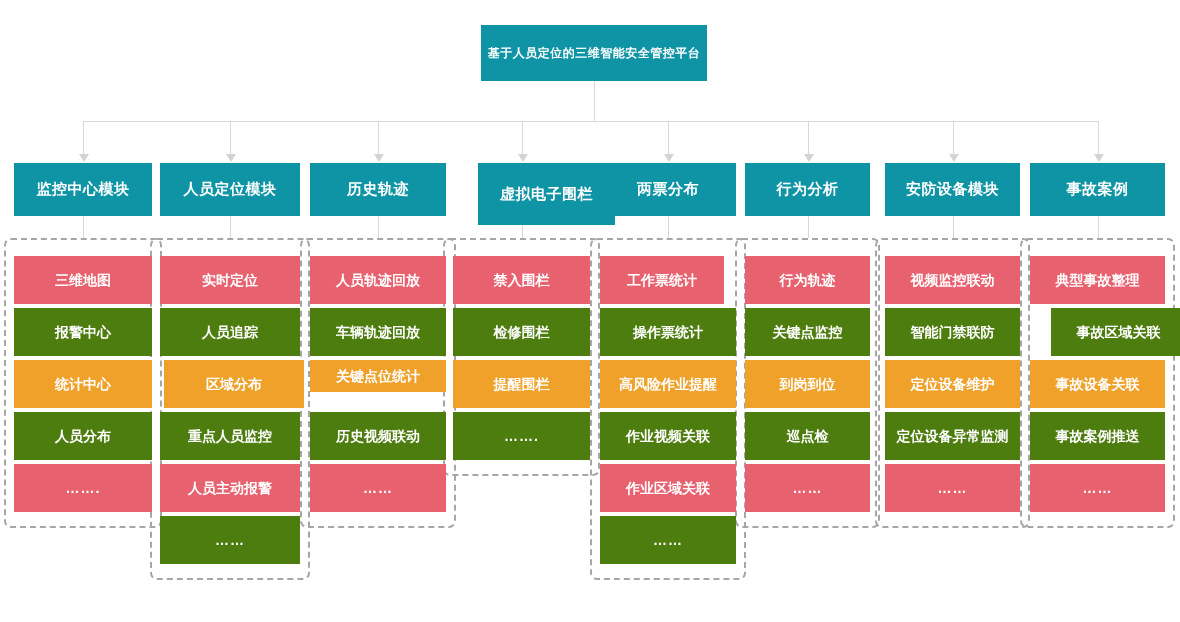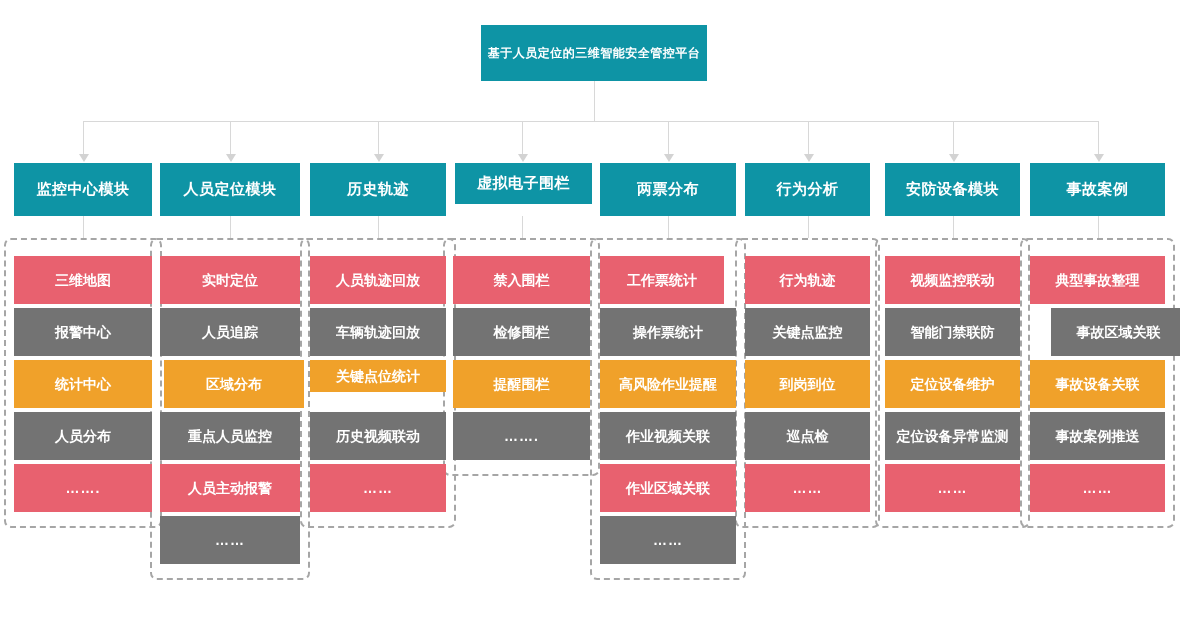--- a/index.html
+++ b/index.html
@@ -61,21 +61,21 @@
     position:absolute;
     color:#ffffff;
     font-size:14px;font-weight:bold;
     line-height:19px;
     display:flex;align-items:center;justify-content:center;
     text-align:center;
     box-sizing:border-box;
     padding:0 4px;
   }
   .item.red{background:#e8616f;}
-  .item.teal{background:#737373;}
+  .item.teal{background:#4d7c0f;}
   .item.orange{background:#f0a12a;}
   .item.dots{letter-spacing:1px;}
 </style>
 </head>
 <body>
 
 <div id="diagram">
 
   <div class="root-box" style="left:481px;top:25px;width:226px;height:56px;">
     <span>基于人员定位的三维智能安全管控平台</span>
@@ -169,21 +169,21 @@
       </div>
       <div class="item orange" style="left: 310px; top: 360px; width: 136px; height: 32px;">
         <span>关键点位统计</span>
       </div>
       <div class="item teal" style="left: 310px; top: 412px; width: 136px; height: 48px;">
         <span>历史视频联动</span>
       </div>
       <div class="item red dots" style="left: 310px; top: 464px; width: 136px; height: 48px;">
         <span>……</span>
       </div>
-      <div class="col-head" style="left: 455px; top: 163px; width: 137px; height: 41px;">
+      <div class="col-head" style="left: 478px; top: 163px; width: 137px; height: 62px;">
         <span>虚拟电子围栏</span>
       </div>
       <div class="item red" style="left: 453px; top: 256px; width: 137px; height: 48px;">
         <span>禁入围栏</span>
       </div>
       <div class="item teal" style="left: 453px; top: 308px; width: 137px; height: 48px;">
         <span>检修围栏</span>
       </div>
       <div class="item orange" style="left: 453px; top: 360px; width: 137px; height: 48px;">
         <span>提醒围栏</span>

